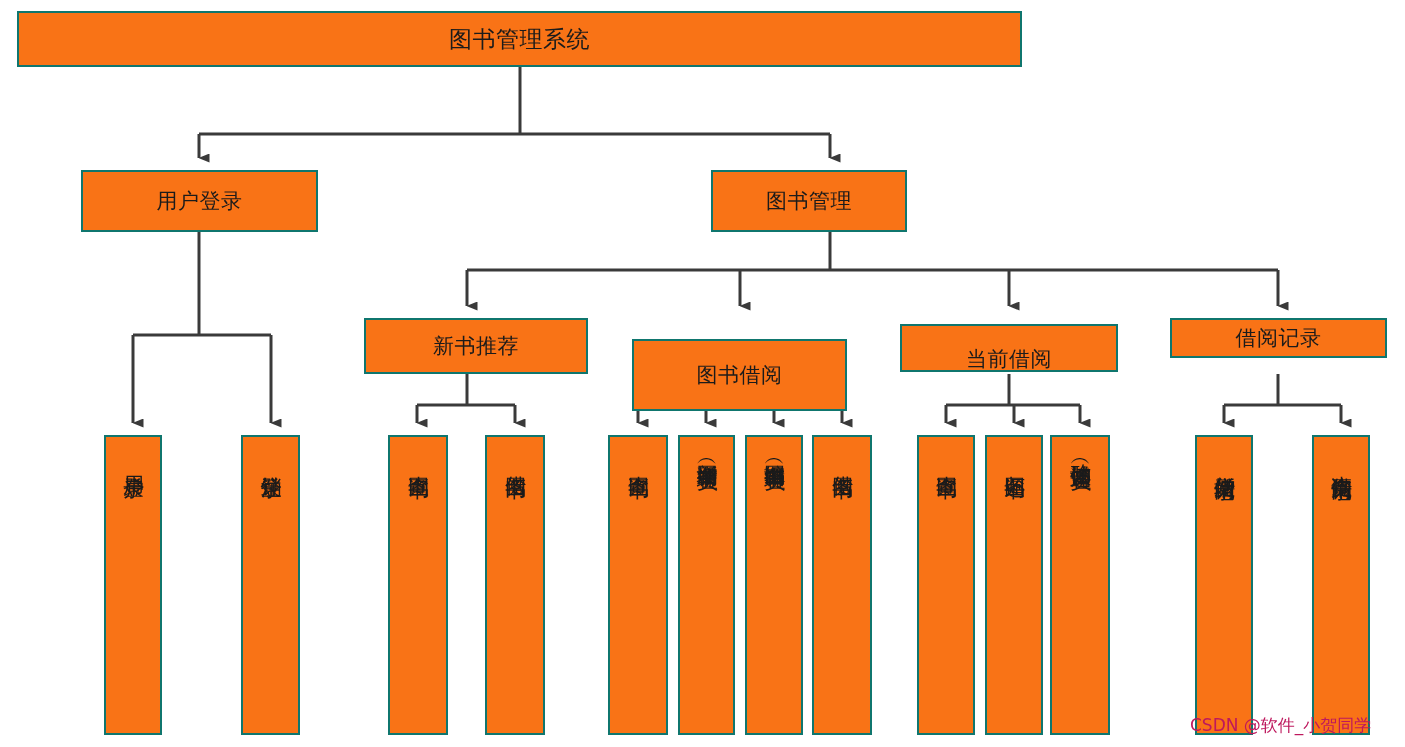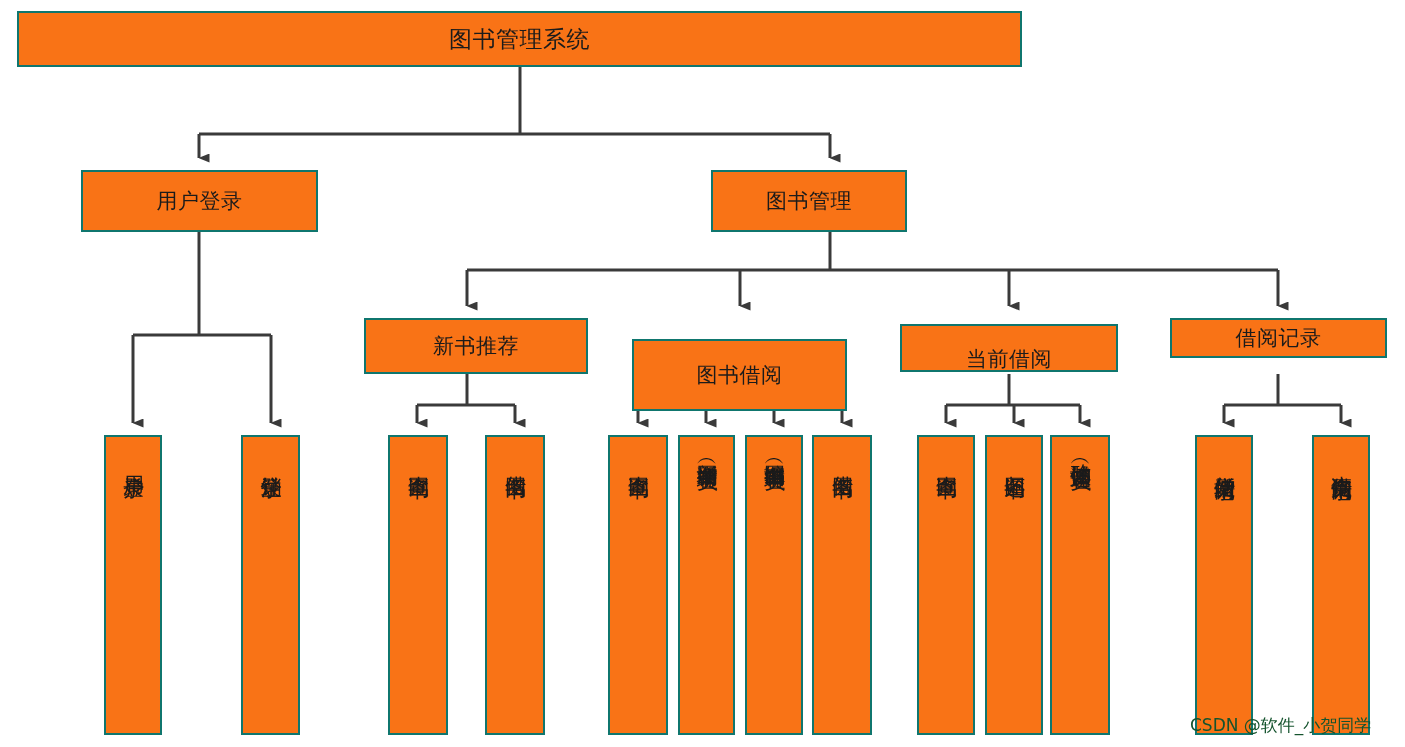--- a/index.html
+++ b/index.html
@@ -56,21 +56,21 @@
     text-orientation: upright;
     font-size: 21px;
     line-height: 1.32;
     letter-spacing: 1px;
   }
   .node.root .node-label {
     font-size: 23px;
   }
   .watermark {
     position: absolute;
-    color: #14532d;
+    color: #be185d;
     font-size: 17px;
     font-family: "DejaVu Sans", "Liberation Sans", sans-serif;
     white-space: nowrap;
     z-index: 5;
     user-select: none;
   }
 </style>
 </head>
 <body>
 

